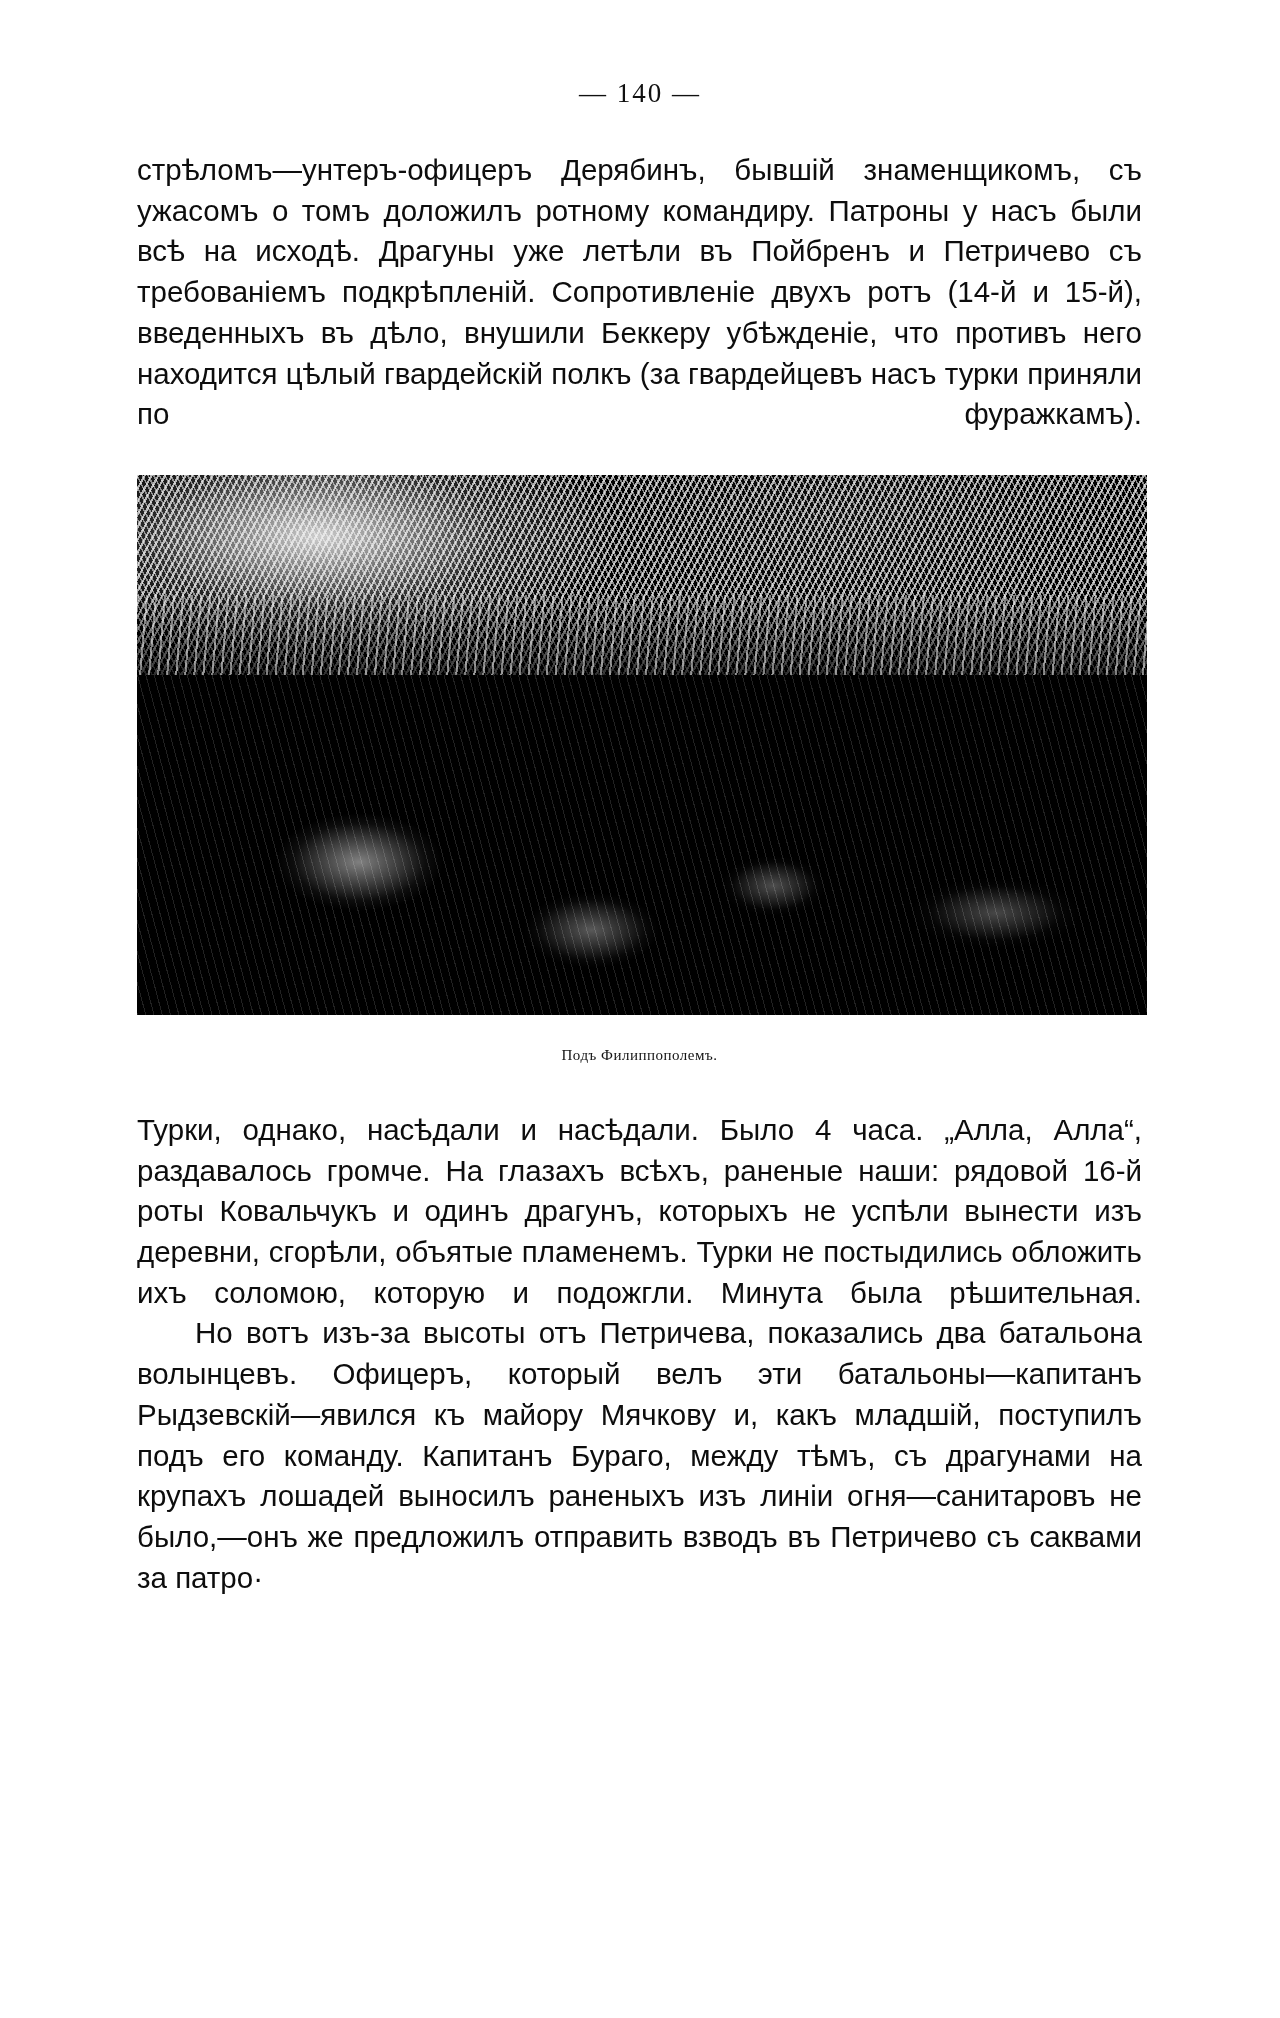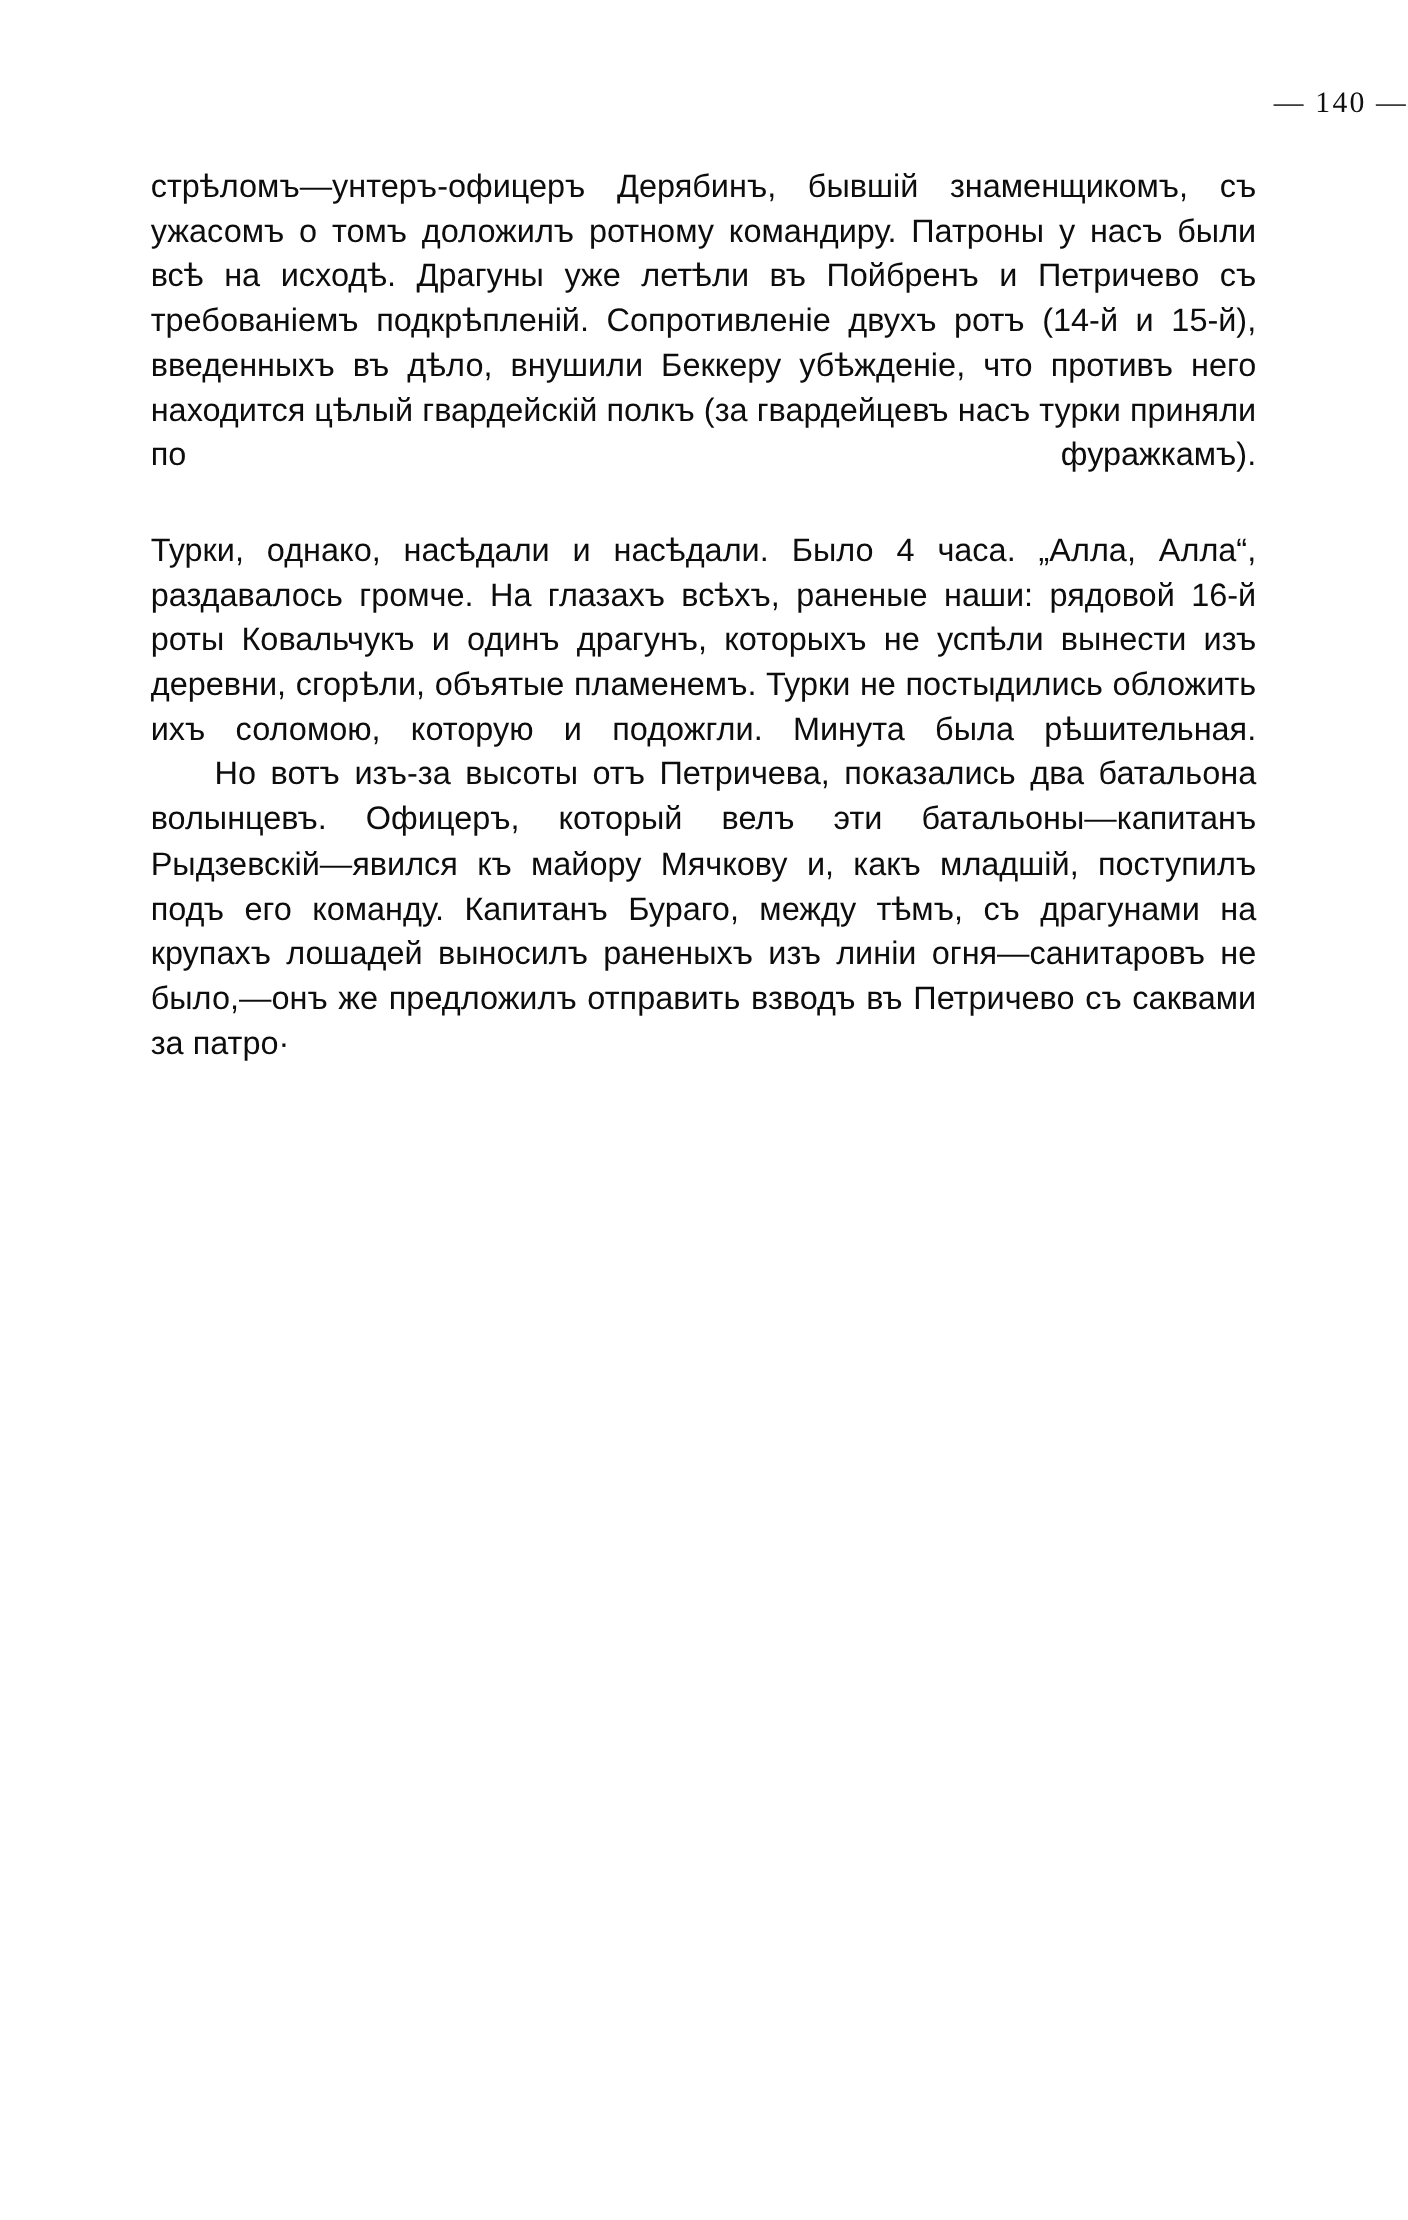--- a/index.html
+++ b/index.html
@@ -20,21 +20,21 @@
     top: 0; left: 0;
     width: 1280px;
     height: 2018px;
     background: #ffffff;
   }
   .page-number {
     position: absolute;
     top: 78px;
     left: 0;
     width: 1280px;
-    text-align: right;
+    text-align: center;
     font-size: 27px;
     letter-spacing: 2px;
     font-family: "Liberation Serif", serif;
     color: #101010;
   }
   .content {
     position: absolute;
     left: 137px;
     top: 150px;
     width: 1005px;
@@ -120,20 +120,28 @@
 <body>
 
 <div class="page">
 
   <div class="page-number">— 140 —</div>
 
   <div class="content">
 
     <p class="para">стрѣломъ—унтеръ-офицеръ Дерябинъ, бывшій знаменщикомъ, съ ужасомъ о томъ доложилъ ротному командиру. Патроны у насъ были всѣ на исходѣ. Драгуны уже летѣли въ Пойбренъ и Петричево съ требованіемъ подкрѣпленій. Сопротивленіе двухъ ротъ (14-й и 15-й), введенныхъ въ дѣло, внушили Беккеру убѣжденіе, что противъ него находится цѣлый гвардейскій полкъ (за гвардейцевъ насъ турки приняли по фуражкамъ).</p>
 
+    <div class="figure">
+      <div class="figure-image">
+        <div class="fig-sky"></div>
+        <div class="fig-sky2"></div>
+        <div class="fig-ground"></div>
+      </div>
+      <div class="fig-caption">Подъ Филиппополемъ.</div>
+    </div>
 
     <div class="body-block">
       <p class="para">Турки, однако, насѣдали и насѣдали. Было 4 часа. „Алла, Алла“, раздавалось громче. На глазахъ всѣхъ, раненые наши: рядовой 16-й роты Ковальчукъ и одинъ драгунъ, которыхъ не успѣли вынести изъ деревни, сгорѣли, объятые пламенемъ. Турки не постыдились обложить ихъ соломою, которую и подожгли. Минута была рѣшительная.</p>
       <p class="para para-indent last-left">Но вотъ изъ-за высоты отъ Петричева, показались два батальона волынцевъ. Офицеръ, который велъ эти батальоны—капитанъ Рыдзевскій—явился къ майору Мячкову и, какъ младшій, поступилъ подъ его команду. Капитанъ Бураго, между тѣмъ, съ драгунами на крупахъ лошадей выносилъ раненыхъ изъ линіи огня—санитаровъ не было,—онъ же предложилъ отправить взводъ въ Петричево съ саквами за патро·</p>
     </div>
 
   </div>
 </div>
 
 </body></html>

